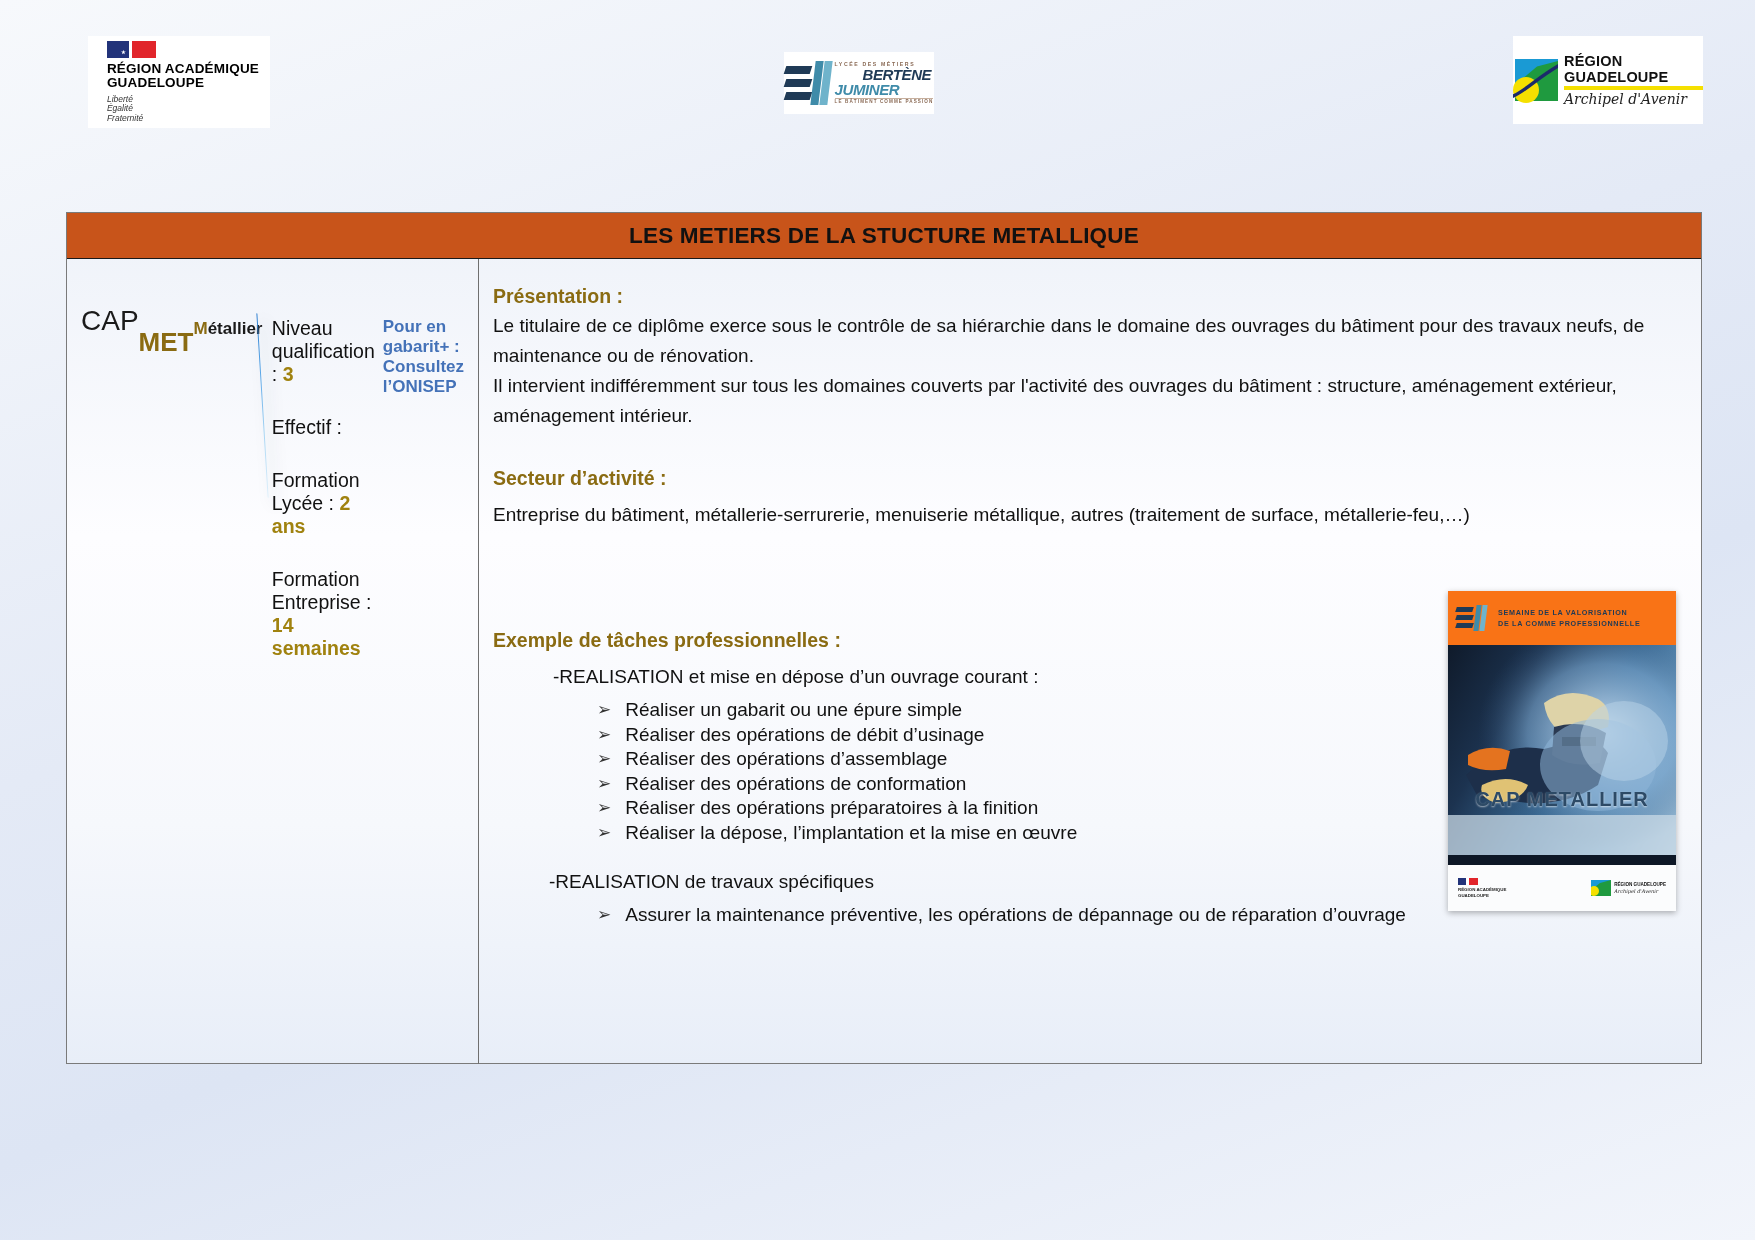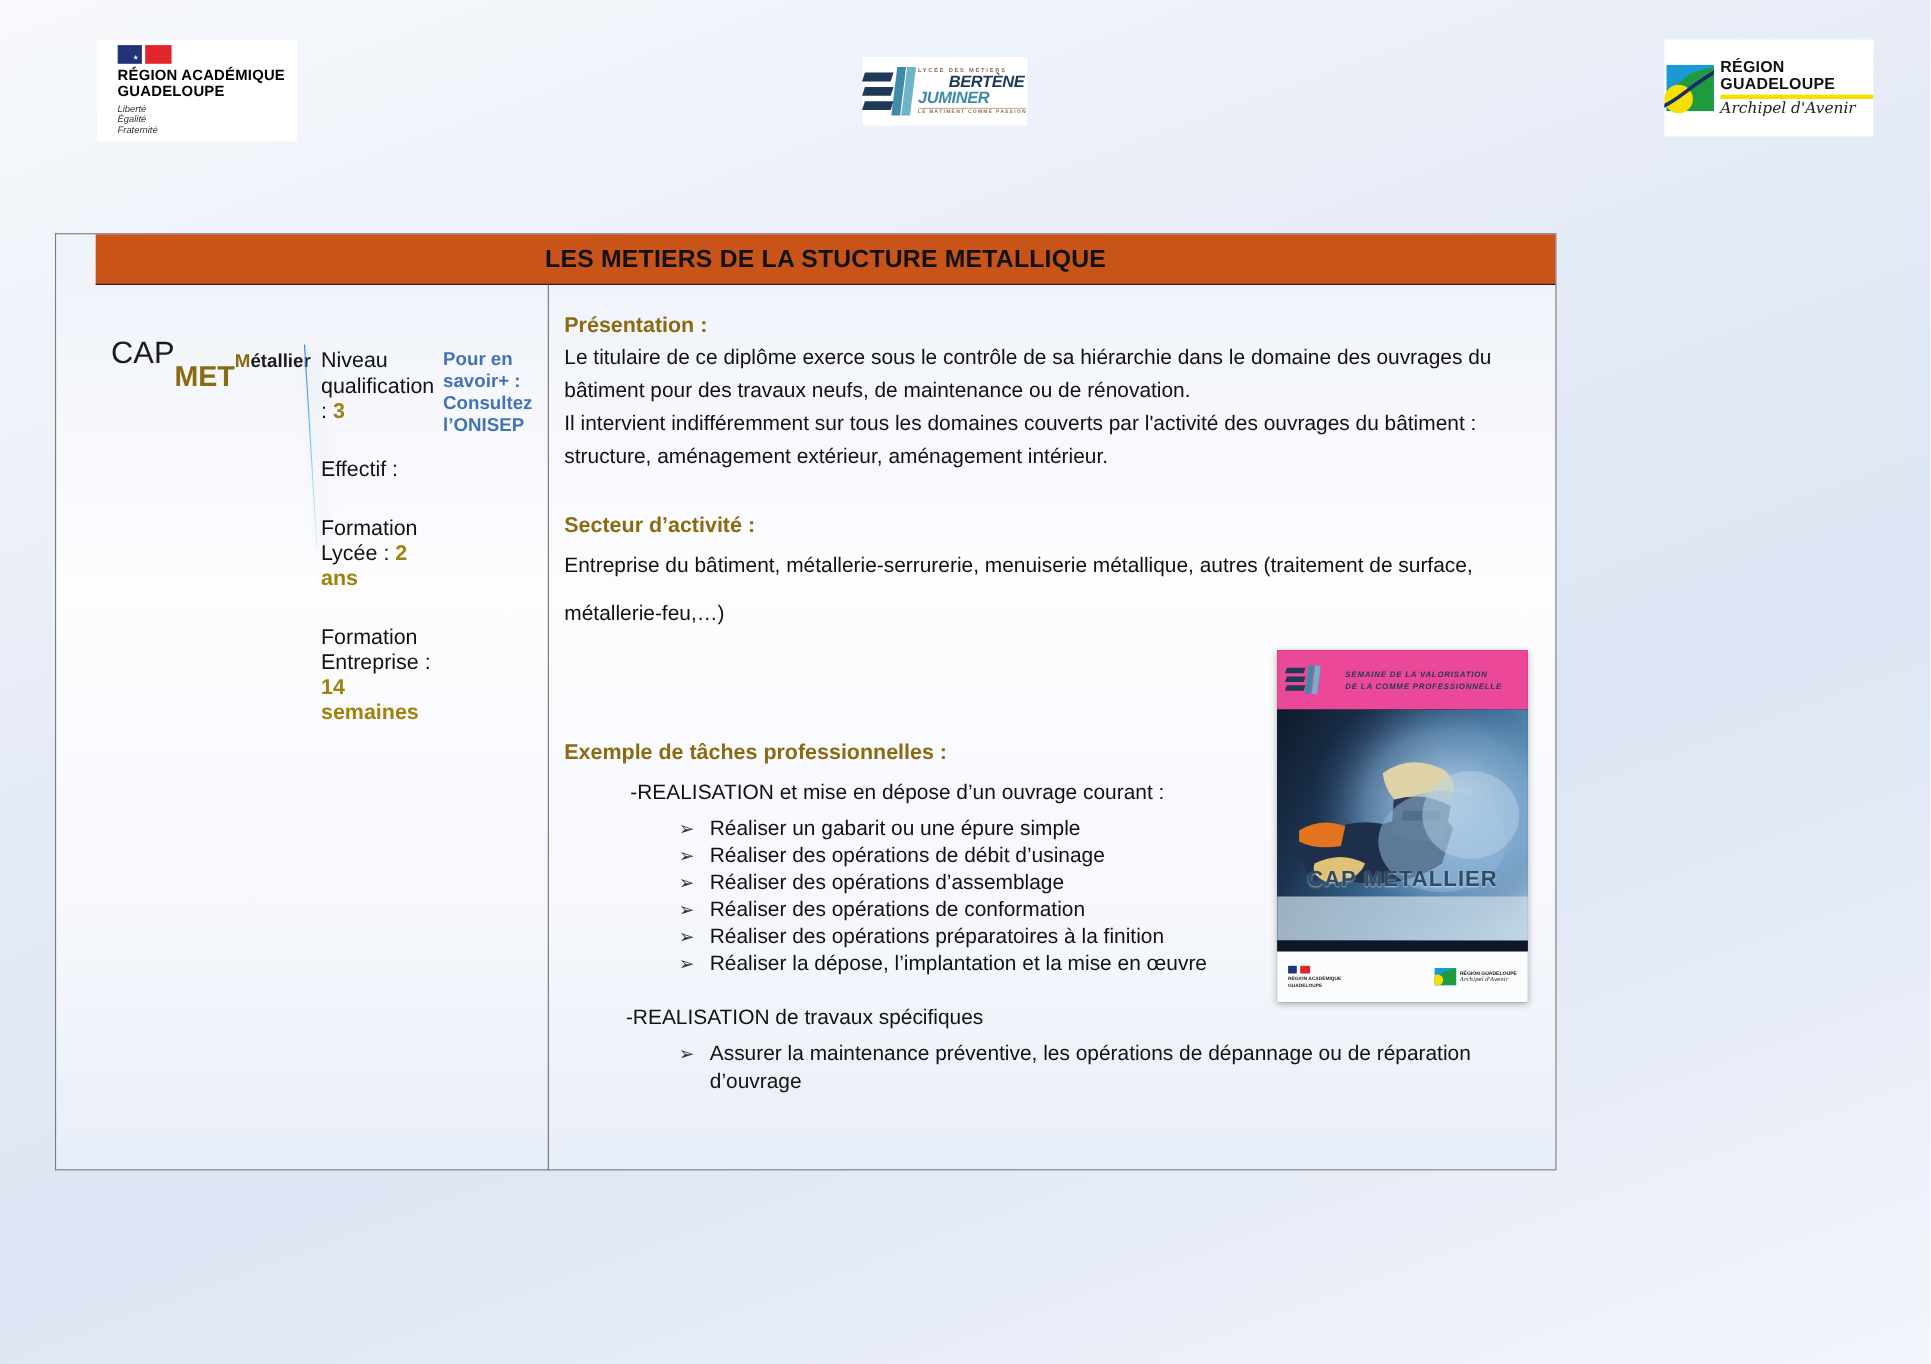--- a/index.html
+++ b/index.html
@@ -55,22 +55,22 @@
   .rg-sky { position: absolute; left: 2px; top: 4px; width: 50px; height: 42px; background: #1a9ad4; }
   .rg-green { position: absolute; left: 2px; top: 4px; width: 50px; height: 42px; background: #1f9a3f;
               clip-path: polygon(0 62%, 44% 18%, 100% 0, 100% 100%, 0 100%); }
   .rg-sun { position: absolute; left: 0px; top: 22px; width: 26px; height: 26px; border-radius: 50%; background: #f5e000; }
   .rg-swoosh { position: absolute; left: -2px; top: 2px; width: 62px; height: 46px; }
   .rg-name { font-size: 14.5px; font-weight: bold; color: #111; letter-spacing: .2px; }
   .rg-rule { height: 4px; background: #f5e000; margin: 1px 0 1px 0; }
   .rg-sub { font-size: 14px; font-style: italic; color: #222; font-family: "DejaVu Serif", serif; }
 
   
-  .card { position: absolute; left: 50px; top: 212px; width: 1365px; height: 852px;
-          border: 1px solid #7a7a7a; background: linear-gradient(180deg,#eef2f9 0%,#fdfdff 38%,#f6f8fc 72%,#e8eef8 100%); padding-left: 36px; }
+  .card { position: absolute; left: 66px; top: 212px; width: 1636px; height: 852px;
+          border: 1px solid #7a7a7a; background: linear-gradient(180deg,#eef2f9 0%,#fdfdff 38%,#f6f8fc 72%,#e8eef8 100%); }
   .card-title { height: 46px; background: #c8541a; border-bottom: 1px solid #1a1a1a;
                 display: flex; align-items: center; justify-content: center;
                 font-size: 22.5px; font-weight: bold; color: #111; letter-spacing: .2px; }
   .card-body { display: flex; height: 805px; }
 
   
   .col-left { width: 412px; border-right: 1px solid #6f6f6f; padding: 24px 14px 0 14px;
               display: flex; flex-direction: row; }
   .dip-code { text-align: center; font-size: 28px; color: #1a1a1a; margin-top: 22px; }
   .dip-abbr { text-align: center; font-size: 26px; font-weight: bold; color: #8a6b12; margin-top: 44px; }
@@ -99,21 +99,21 @@
   .gap-b { height: 92px; }
   .task-lead { font-size: 19px; color: #111; margin: 14px 0 10px 60px; }
   .task-lead2 { font-size: 19px; color: #111; margin: 26px 0 10px 56px; }
   .bullets { list-style: none; margin-left: 104px; }
   .bullets li { font-size: 19px; color: #111; line-height: 24.5px; display: flex; gap: 14px; }
   .arrow { color: #333; font-size: 17px; line-height: 24.5px; }
 
   
   .poster { position: absolute; right: 25px; top: 332px; width: 228px; height: 320px;
             background: #0d1726; overflow: hidden; box-shadow: 0 2px 6px rgba(0,0,0,.3); }
-  .poster-top { height: 54px; background: #ec4899; display: flex; align-items: center; padding: 0 8px; gap: 20px; font-style: italic; }
+  .poster-top { height: 54px; background: #f97316; display: flex; align-items: center; padding: 0 8px; gap: 8px; }
   .pt-mark { width: 34px; height: 26px; position: relative; flex: none; }
   .pt-bar { position: absolute; left: 0; height: 5px; background: #1f3a56; transform: skewX(-18deg); width: 17px; }
   .pt-col { position: absolute; top: 0; width: 5px; height: 26px; background: #3f8ba9; transform: skewX(-7deg); }
   .pt-title { font-size: 7.2px; font-weight: bold; color: #1f3a56; letter-spacing: .7px; line-height: 11px; }
   .poster-photo { position: relative; height: 210px; overflow: hidden;
      background: linear-gradient(120deg,#0f1a2a 0%,#1c3350 28%,#3a6b96 55%,#6c9dc4 78%,#a8c6dd 100%); }
   .poster-cap { position: absolute; left: 0; right: 0; bottom: 44px; text-align: center;
                 font-size: 20px; font-weight: bold; color: #2d4a66; letter-spacing: 1px;
                 text-shadow: 0 1px 2px rgba(255,255,255,.6); }
   .poster-foot { position: absolute; left: 0; right: 0; bottom: 0; height: 46px; background: #fbfcfd;
@@ -255,21 +255,21 @@
         <div class="info-row">
           <span>Formation Lycée :</span>
           <span class="val">2 ans</span>
         </div>
         <div class="info-row">
           <span>Formation Entreprise :</span>
           <span class="val">14 semaines</span>
         </div>
       </div>
 
-      <div class="onisep">Pour en savoir+ : Consultez l’ONISEP</div>
+      <div class="onisep">Pour en gabarit+ : Consultez l’ONISEP</div>
     </div>
 
     <div class="col-right">
 
       <div class="sec-head">Présentation :</div>
       <div class="para" style="white-space:pre-line">Le titulaire de ce diplôme exerce sous le contrôle de sa hiérarchie dans le domaine des ouvrages du bâtiment pour des travaux neufs, de maintenance ou de rénovation.
 Il intervient indifféremment sur tous les domaines couverts par l'activité des ouvrages du bâtiment : structure, aménagement extérieur, aménagement intérieur.</div>
 
       <div class="gap-a"></div>
 

